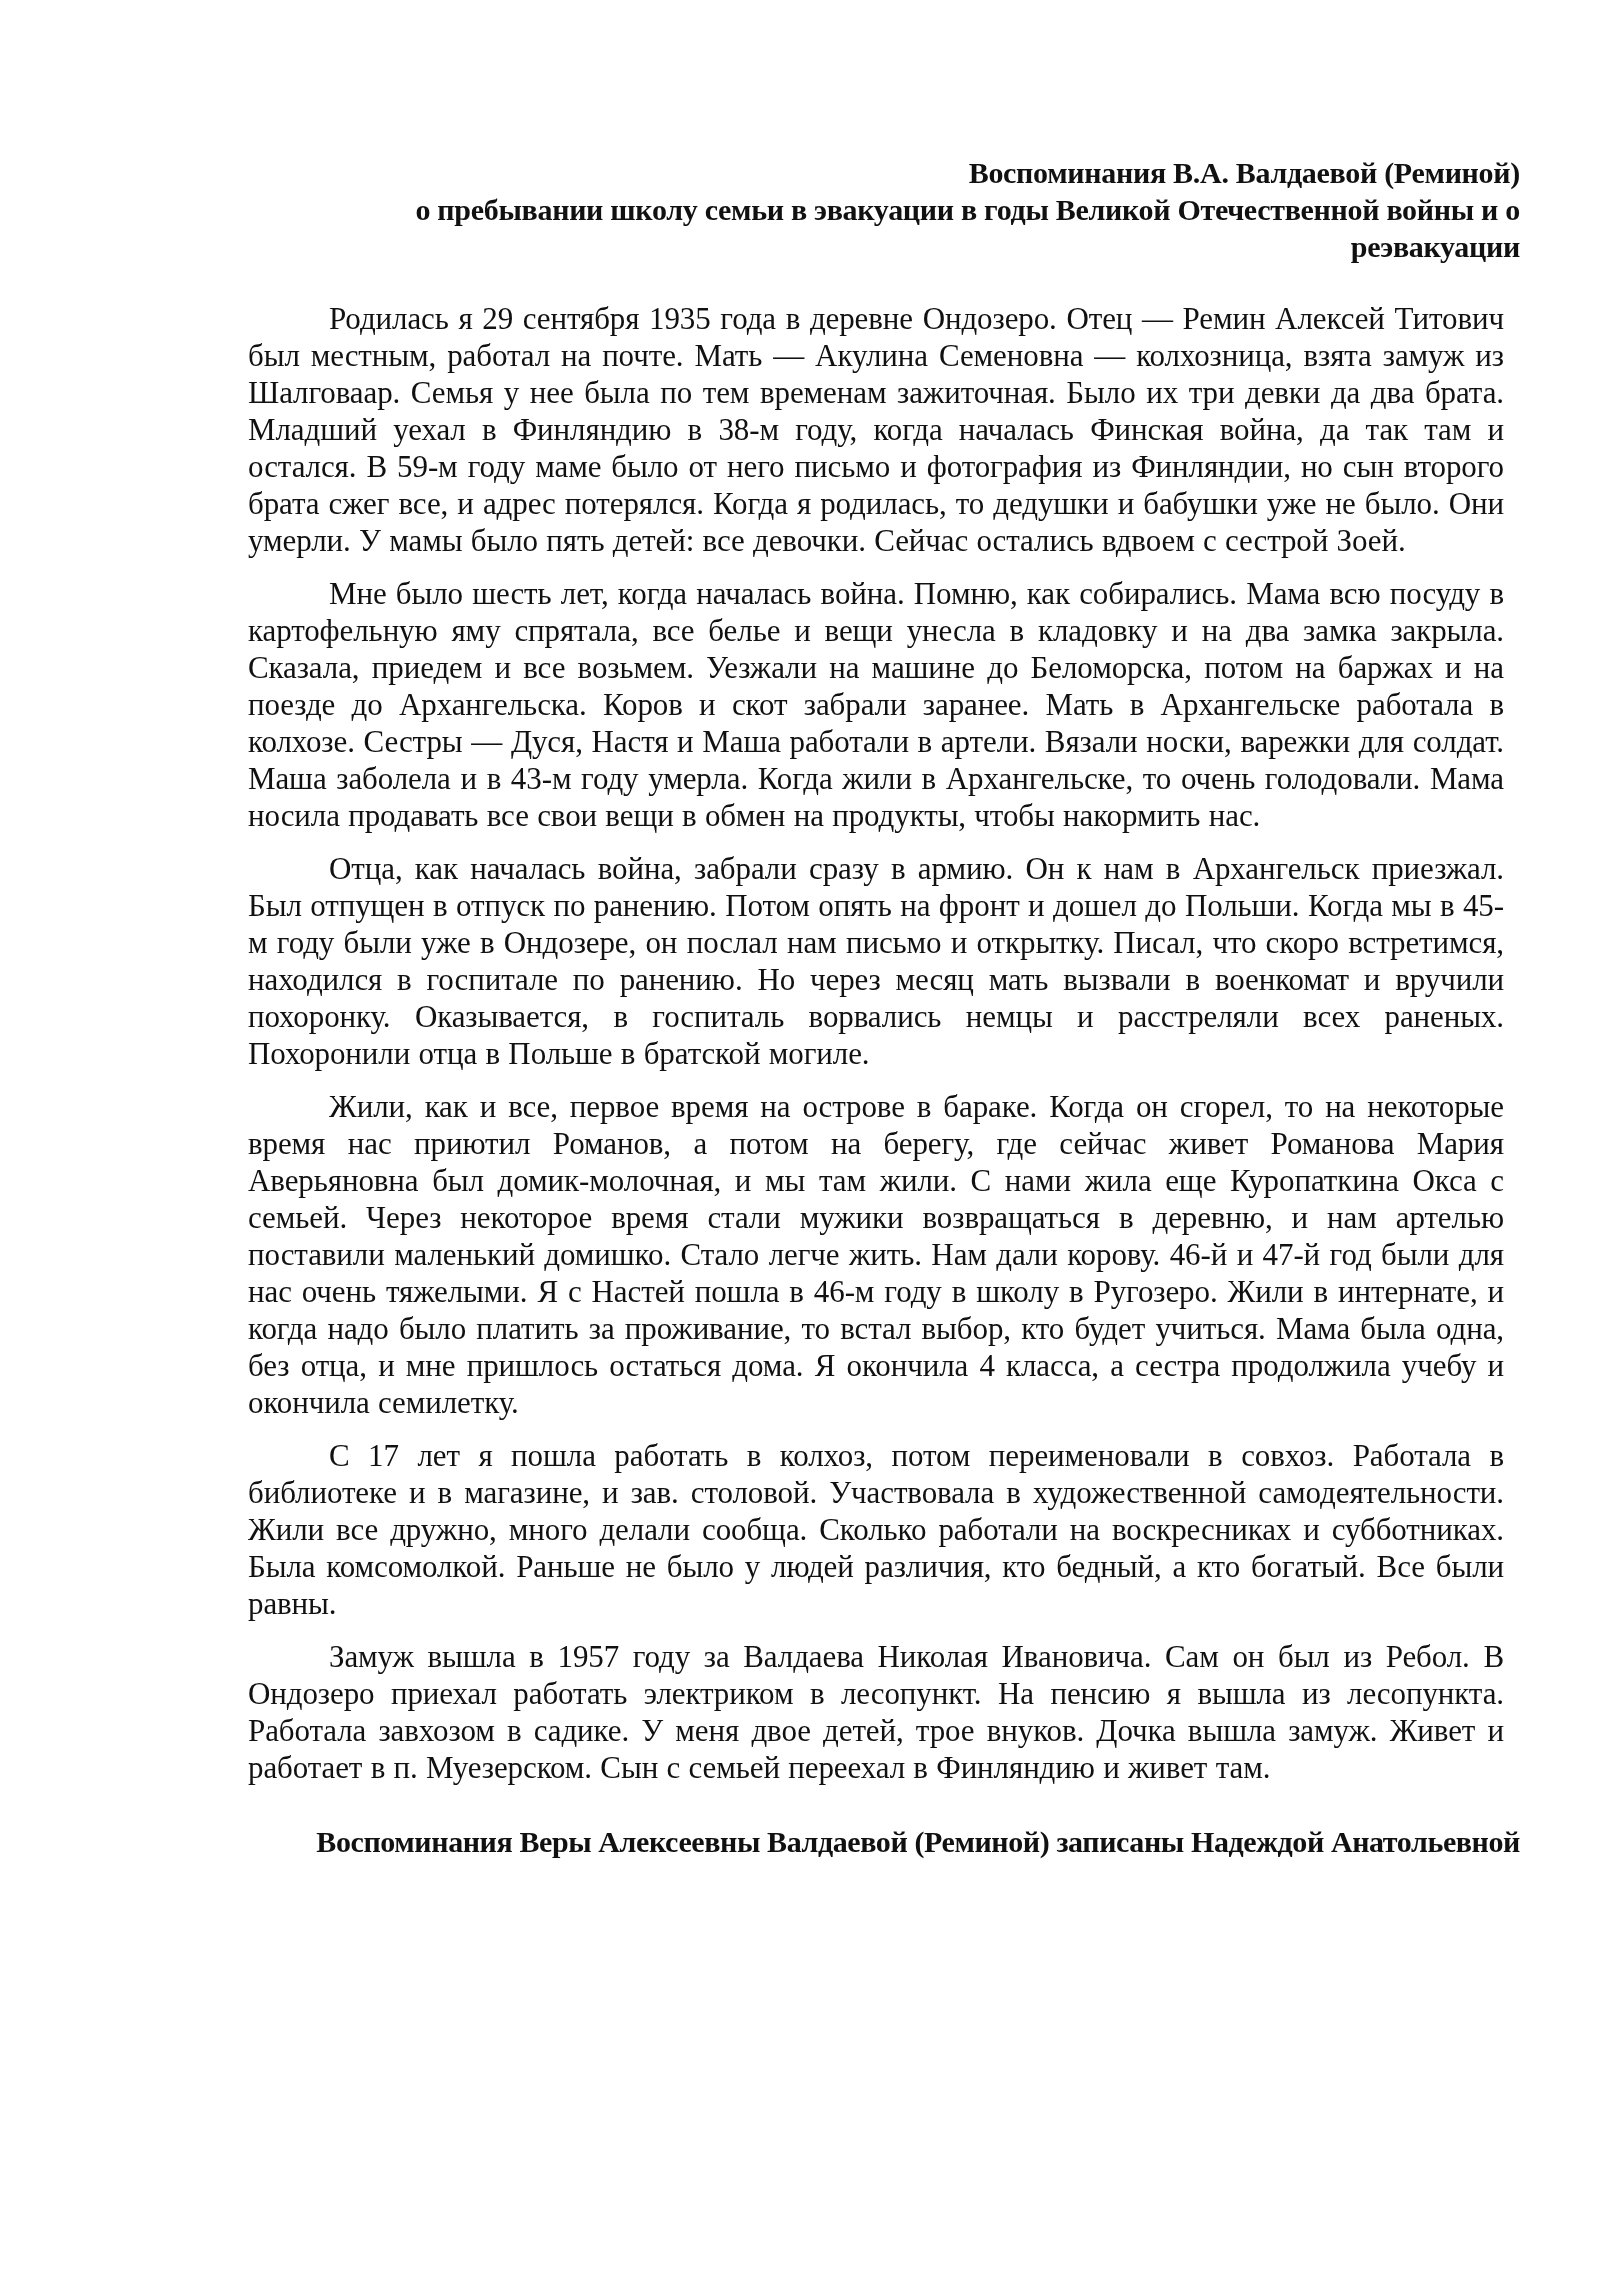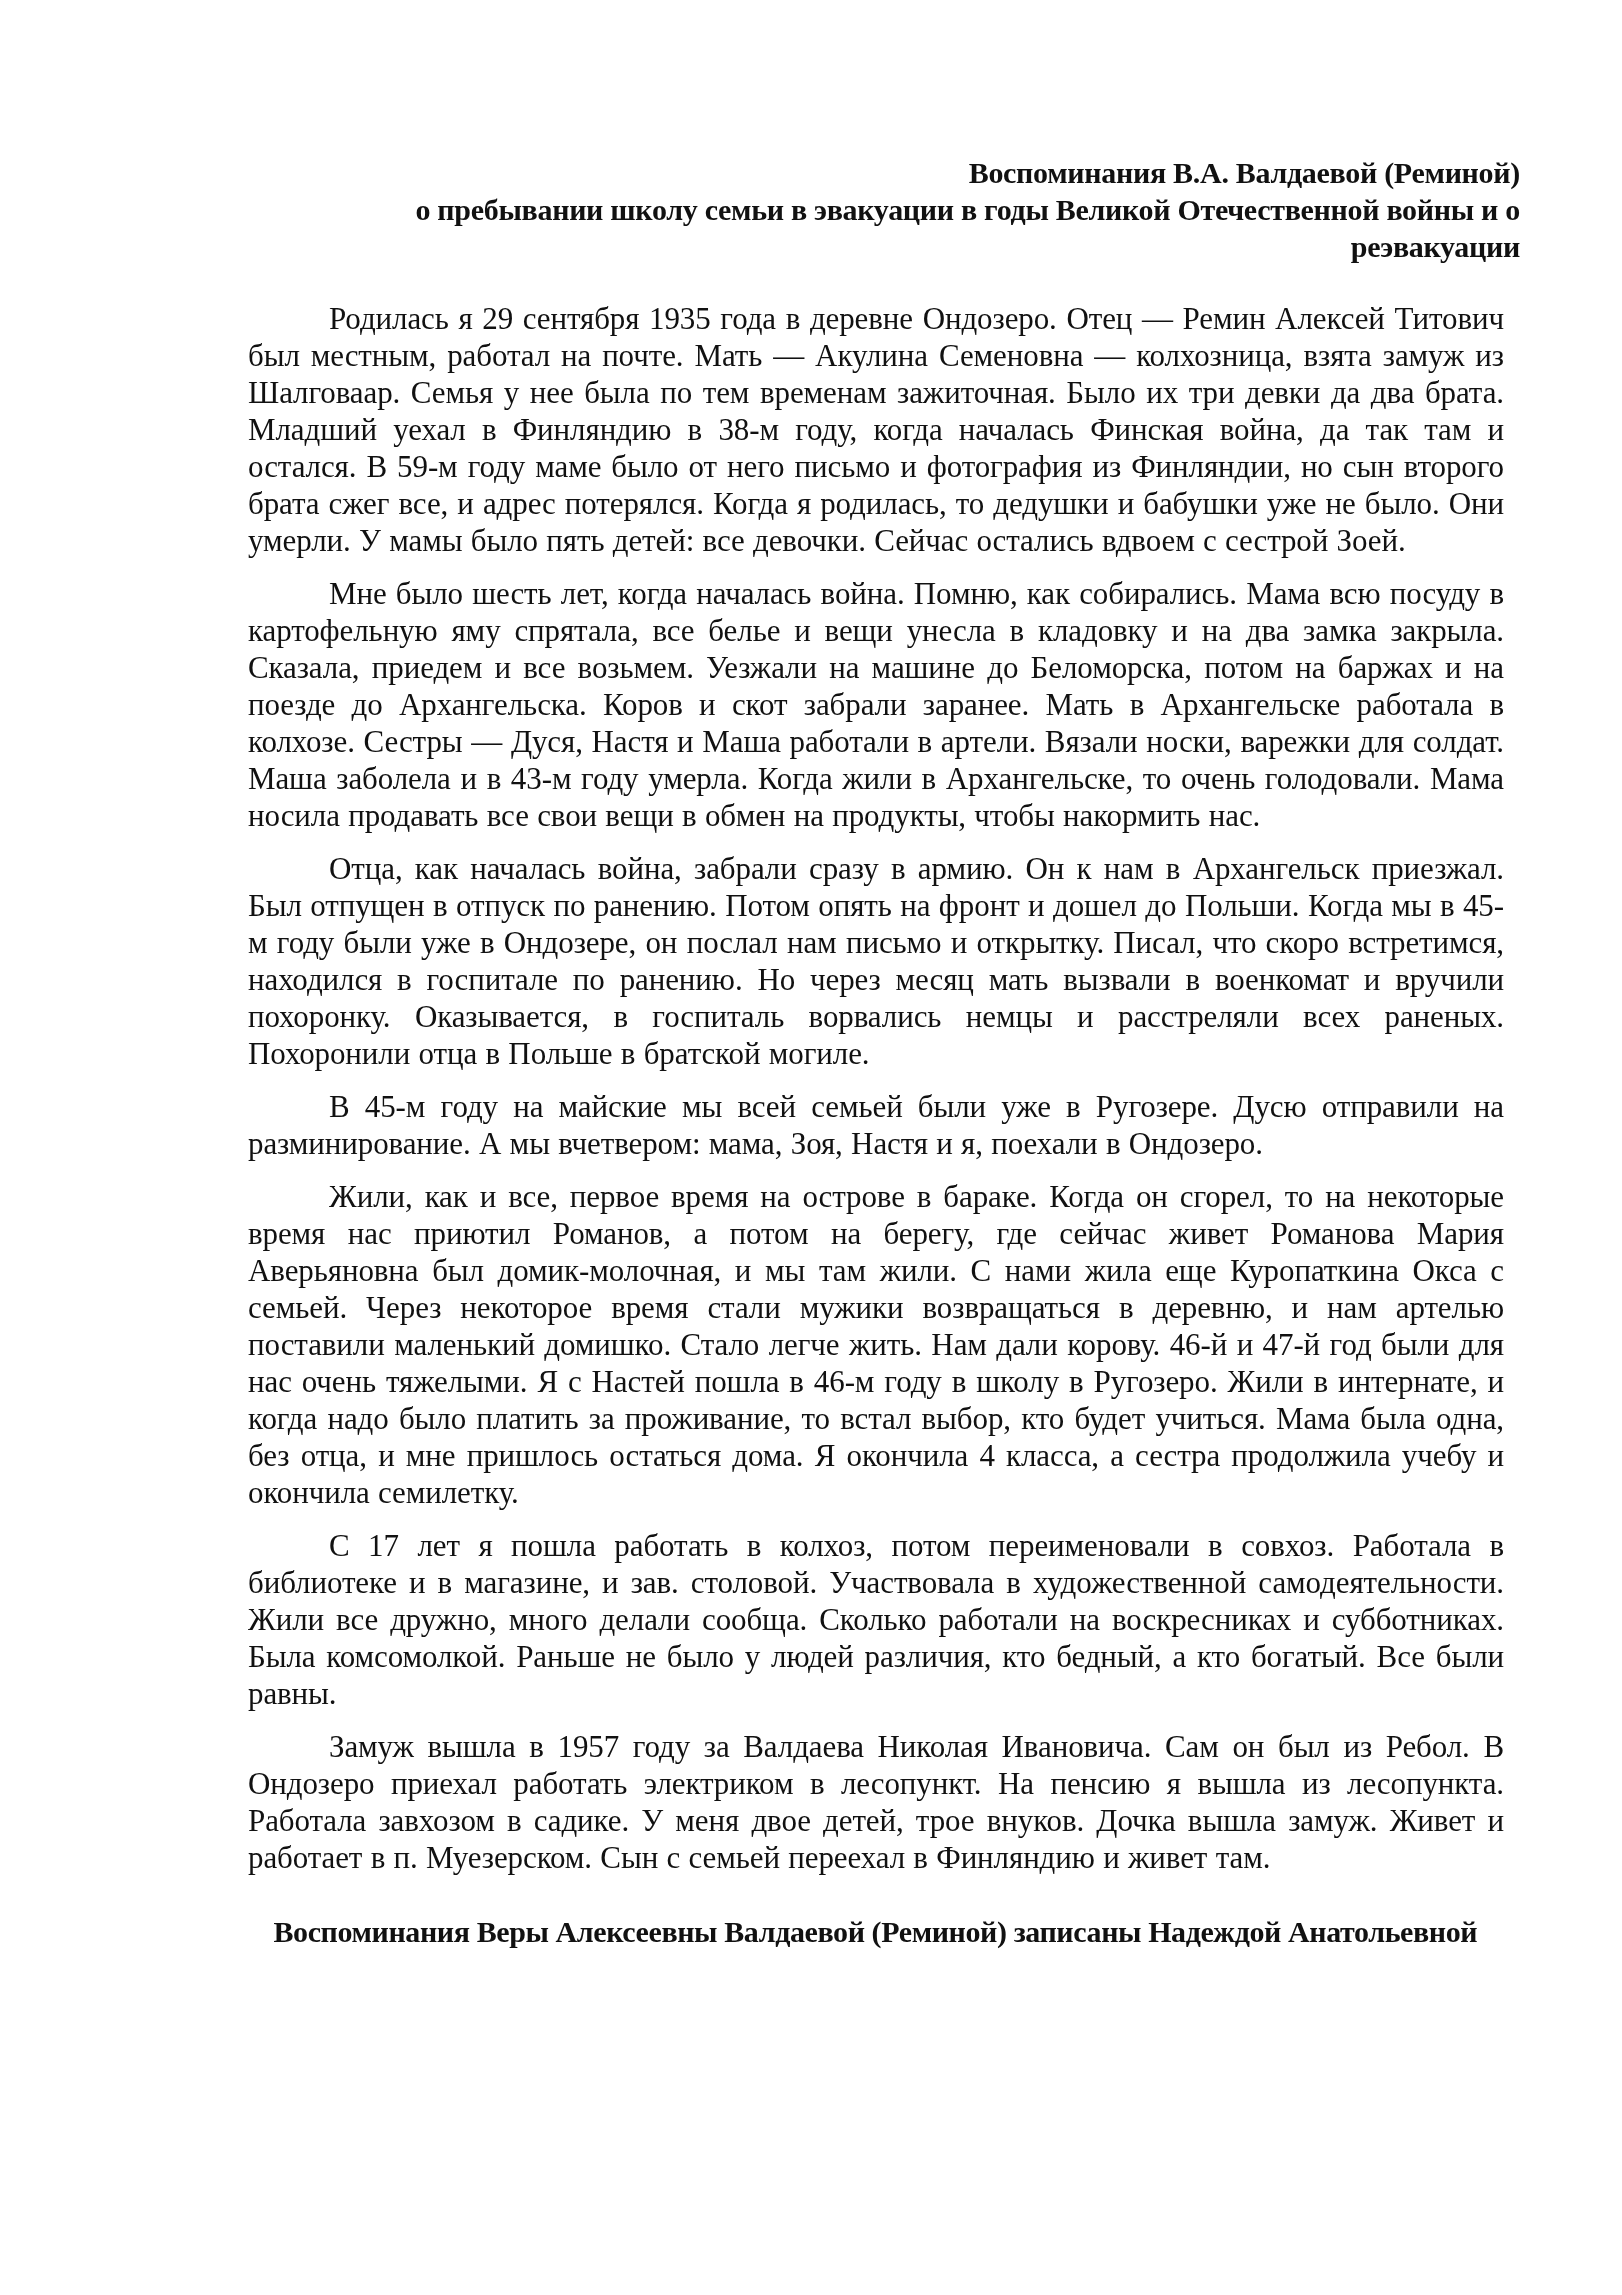--- a/index.html
+++ b/index.html
@@ -44,37 +44,36 @@
     }
     .credit {
       margin-top: 37px;
       font-weight: bold;
       font-size: 30px;
       line-height: 37px;
       text-align: right;
       letter-spacing: -0.4px;
     }
     .credit .line { display: block; }
-    .credit .line.first { text-align: center; margin-left: -1.3px; }
+    .credit .line.first { text-align: right; margin-left: -1.3px; }
   </style>
 </head>
 <body>
 
 <div class="page">
   <h1 class="heading">
     <span class="line">Воспоминания В.А. Валдаевой (Реминой)</span>
     <span class="line">о пребывании школу семьи в эвакуации в годы Великой Отечественной войны и о</span>
     <span class="line">реэвакуации</span>
   </h1>
 
   <div class="body-text">
     <p class="para">Родилась я 29 сентября 1935 года в деревне Ондозеро. Отец — Ремин Алексей Титович был местным, работал на почте. Мать — Акулина Семеновна — колхозница, взята замуж из Шалговаар. Семья у нее была по тем временам зажиточная. Было их три девки да два брата. Младший уехал в Финляндию в 38-м году, когда началась Финская война, да так там и остался. В 59-м году маме было от него письмо и фотография из Финляндии, но сын второго брата сжег все, и адрес потерялся. Когда я родилась, то дедушки и бабушки уже не было. Они умерли. У мамы было пять детей: все девочки. Сейчас остались вдвоем с сестрой Зоей.</p>
     <p class="para">Мне было шесть лет, когда началась война. Помню, как собирались. Мама всю посуду в картофельную яму спрятала, все белье и вещи унесла в кладовку и на два замка закрыла. Сказала, приедем и все возьмем. Уезжали на машине до Беломорска, потом на баржах и на поезде до Архангельска. Коров и скот забрали заранее. Мать в Архангельске работала в колхозе. Сестры — Дуся, Настя и Маша работали в артели. Вязали носки, варежки для солдат. Маша заболела и в 43-м году умерла. Когда жили в Архангельске, то очень голодовали. Мама носила продавать все свои вещи в обмен на продукты, чтобы накормить нас.</p>
     <p class="para">Отца, как началась война, забрали сразу в армию. Он к нам в Архангельск приезжал. Был отпущен в отпуск по ранению. Потом опять на фронт и дошел до Польши. Когда мы в 45-м году были уже в Ондозере, он послал нам письмо и открытку. Писал, что скоро встретимся, находился в госпитале по ранению. Но через месяц мать вызвали в военкомат и вручили похоронку. Оказывается, в госпиталь ворвались немцы и расстреляли всех раненых. Похоронили отца в Польше в братской могиле.</p>
-    <p class="para">В 45-м году на майские мы всей семьей были уже в Ругозере. Дусю отправили на разминирование. А мы вчетвером: мама, Зоя, Настя и я, поехали в Ондозеро.</p>
     <p class="para">Жили, как и все, первое время на острове в бараке. Когда он сгорел, то на некоторые время нас приютил Романов, а потом на берегу, где сейчас живет Романова Мария Аверьяновна был домик-молочная, и мы там жили. С нами жила еще Куропаткина Окса с семьей. Через некоторое время стали мужики возвращаться в деревню, и нам артелью поставили маленький домишко. Стало легче жить. Нам дали корову. 46-й и 47-й год были для нас очень тяжелыми. Я с Настей пошла в 46-м году в школу в Ругозеро. Жили в интернате, и когда надо было платить за проживание, то встал выбор, кто будет учиться. Мама была одна, без отца, и мне пришлось остаться дома. Я окончила 4 класса, а сестра продолжила учебу и окончила семилетку.</p>
     <p class="para">С 17 лет я пошла работать в колхоз, потом переименовали в совхоз. Работала в библиотеке и в магазине, и зав. столовой. Участвовала в художественной самодеятельности. Жили все дружно, много делали сообща. Сколько работали на воскресниках и субботниках. Была комсомолкой. Раньше не было у людей различия, кто бедный, а кто богатый. Все были равны.</p>
     <p class="para">Замуж вышла в 1957 году за Валдаева Николая Ивановича. Сам он был из Ребол. В Ондозеро приехал работать электриком в лесопункт. На пенсию я вышла из лесопункта. Работала завхозом в садике. У меня двое детей, трое внуков. Дочка вышла замуж. Живет и работает в п. Муезерском. Сын с семьей переехал в Финляндию и живет там.</p>
   </div>
 
   <div class="credit">
     <span class="line first">Воспоминания Веры Алексеевны Валдаевой (Реминой) записаны Надеждой Анатольевной</span>
   </div>
 </div>
 

